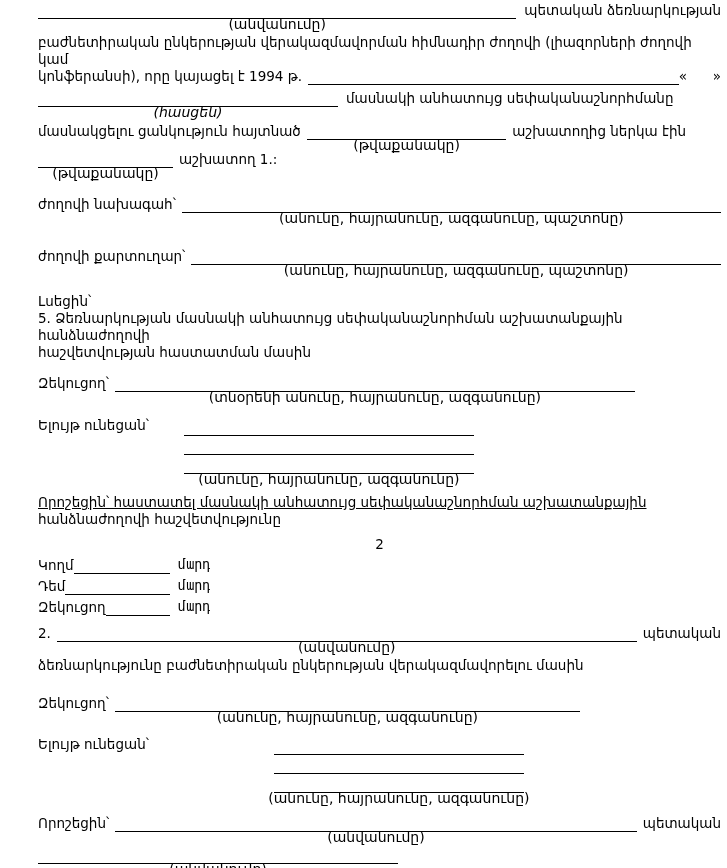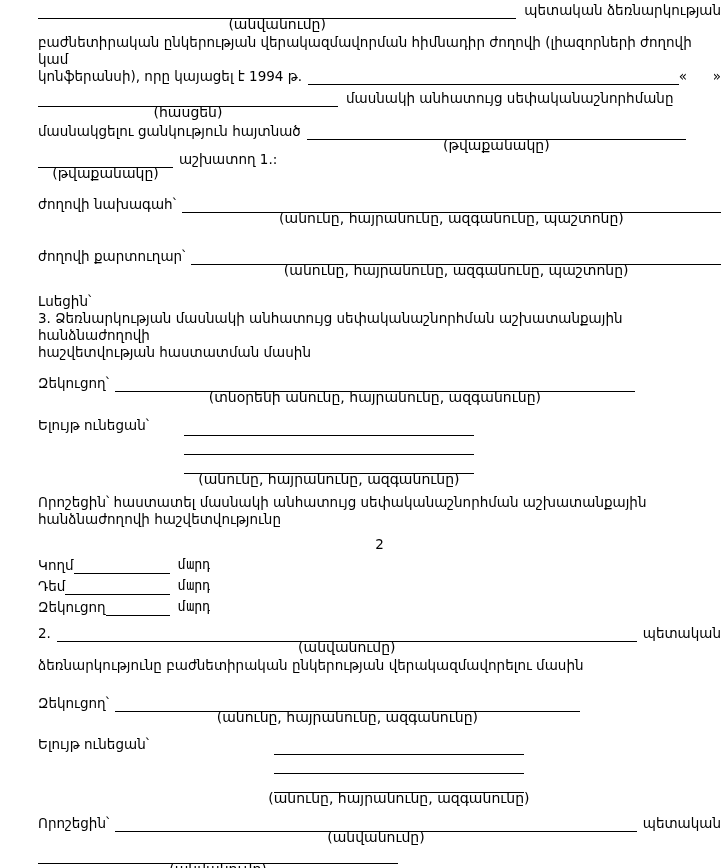--- a/index.html
+++ b/index.html
@@ -50,31 +50,32 @@
   </div>
 
   <div>բաժնետիրական ընկերության վերակազմավորման հիմնադիր ժողովի (լիազորների ժողովի կամ</div>
   <div class="row">
     <span class="txt mr6">կոնֆերանսի), որը կայացել է 1994 թ.</span>
     <span class="blank fill"></span>
     <span class="txt pre">«      »</span>
   </div>
 
   <div class="row has-cap" style="margin-top:5px;">
-    <span class="blank" style="width:300px;">
+    <span class="blank" style="width:300px;font-style:italic;">
       <span class="cap">(հասցեն)</span>
     </span>
     <span class="txt ml8">մասնակի անհատույց սեփականաշնորհմանը</span>
   </div>
 
   <div class="row has-cap" style="margin-top:1px; padding-bottom:11px; margin-right:35px;">
     <span class="txt mr6">մասնակցելու ցանկություն հայտնած</span>
     <span class="blank fill">
       <span class="cap">(թվաքանակը)</span>
     </span>
+    <span class="txt ml6">աշխատողից ներկա էին</span>
   </div>
 
   <div class="row has-cap">
     <span class="blank" style="width:135px;">
       <span class="cap">(թվաքանակը)</span>
     </span>
     <span class="txt ml6">աշխատող 1.:</span>
   </div>
 
   <div class="row has-cap" style="margin-top:13px;">
@@ -85,42 +86,42 @@
   </div>
 
   <div class="row has-cap" style="margin-top:20px;">
     <span class="txt mr6">ժողովի քարտուղար՝</span>
     <span class="blank fill">
       <span class="cap">(անունը, հայրանունը, ազգանունը, պաշտոնը)</span>
     </span>
   </div>
 
   <div style="margin-top:13px;">Լսեցին՝</div>
-  <div>3. Ձեռնարկության մասնակի անհատույց սեփականաշնորհման աշխատանքային հանձնաժողովի</div>
+  <div>5. Ձեռնարկության մասնակի անհատույց սեփականաշնորհման աշխատանքային հանձնաժողովի</div>
   <div>հաշվետվության հաստատման մասին</div>
 
   <div class="row has-cap" style="margin-top:14px;">
     <span class="txt mr6">Զեկուցող՝</span>
     <span class="blank" style="width:520px;">
       <span class="cap">(տնօրենի անունը, հայրանունը, ազգանունը)</span>
     </span>
   </div>
 
   <div class="row top has-cap" style="margin-top:10px; padding-bottom:14px;">
     <span class="txt">Ելույթ ունեցան՝</span>
     <span class="spk-col" style="margin-left:35px;">
       <span class="blank spk" style="width:290px;"></span>
       <span class="blank spk" style="width:290px;"></span>
       <span class="blank spk" style="width:290px;">
         <span class="cap">(անունը, հայրանունը, ազգանունը)</span>
       </span>
     </span>
   </div>
 
-  <div style="margin-top:6px;">Որոշեցին՝ հաստատել մասնակի անհատույց սեփականաշնորհման աշխատանքային</div>
+  <div style="margin-top:6px;text-decoration:underline;">Որոշեցին՝ հաստատել մասնակի անհատույց սեփականաշնորհման աշխատանքային</div>
   <div>հանձնաժողովի հաշվետվությունը</div>
 
   <div class="center" style="margin-top:8px;">2</div>
 
   <div class="vote">
     <span class="stem">
       <span class="txt">Կողմ</span>
       <span class="blank fill"></span>
     </span>
     <span class="txt unit">մարդ</span>

